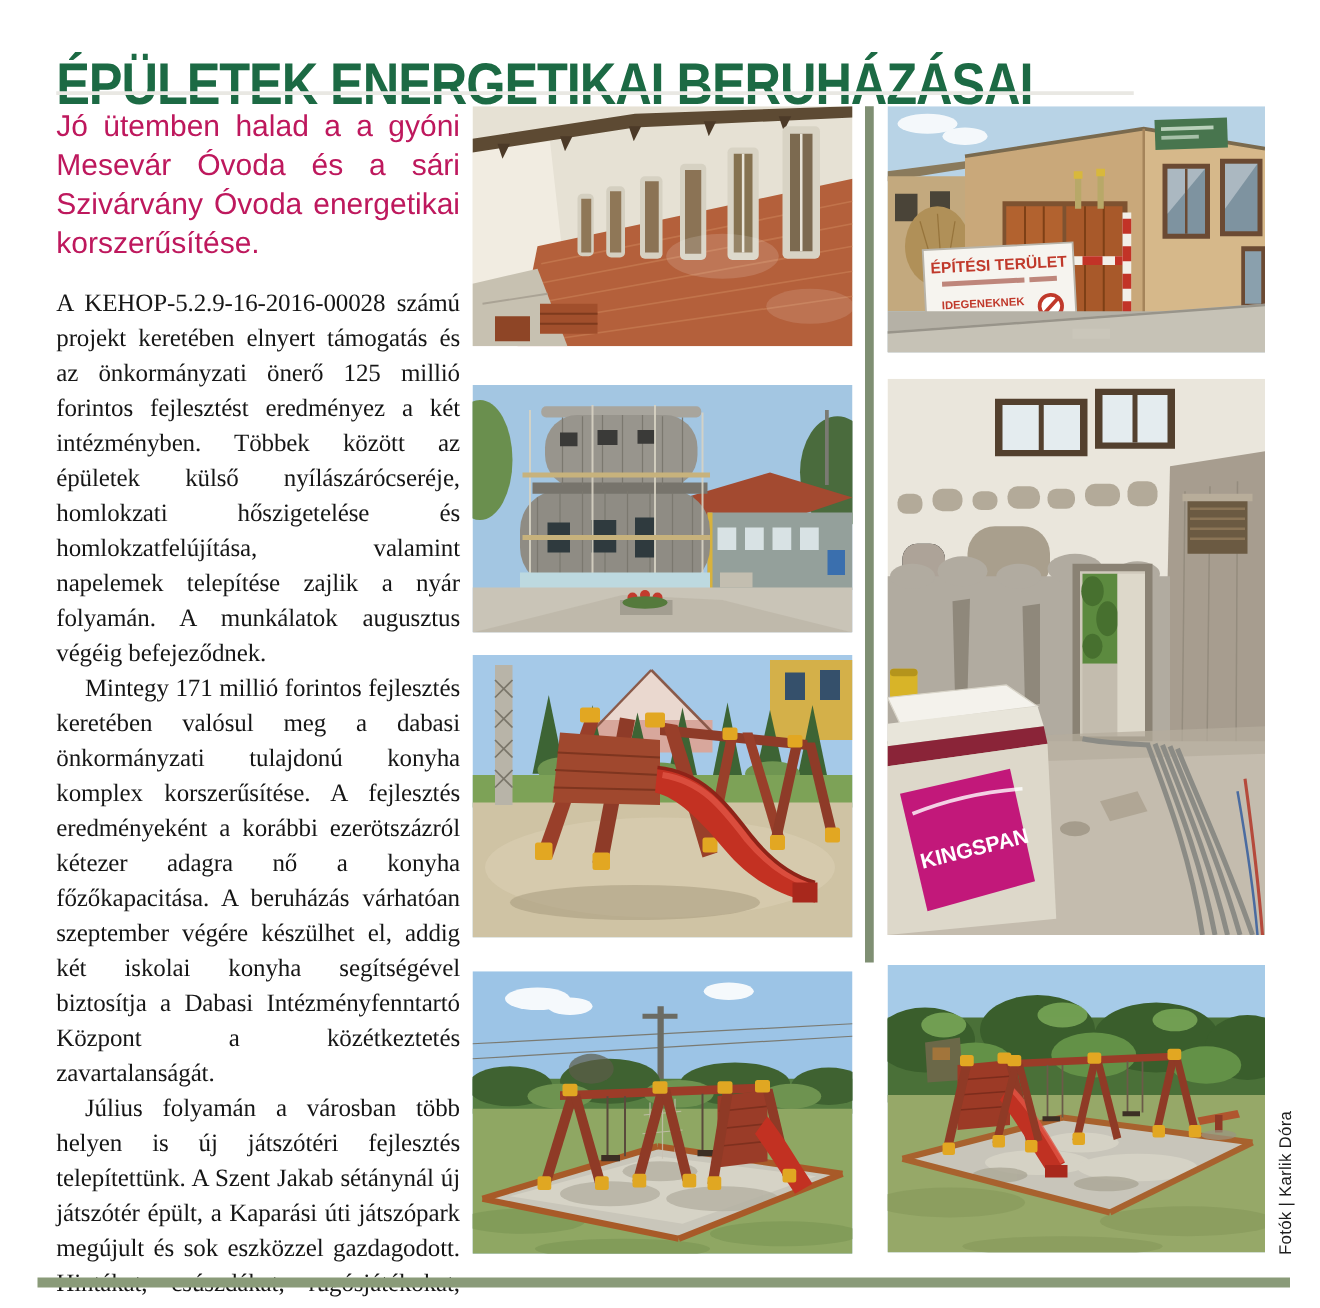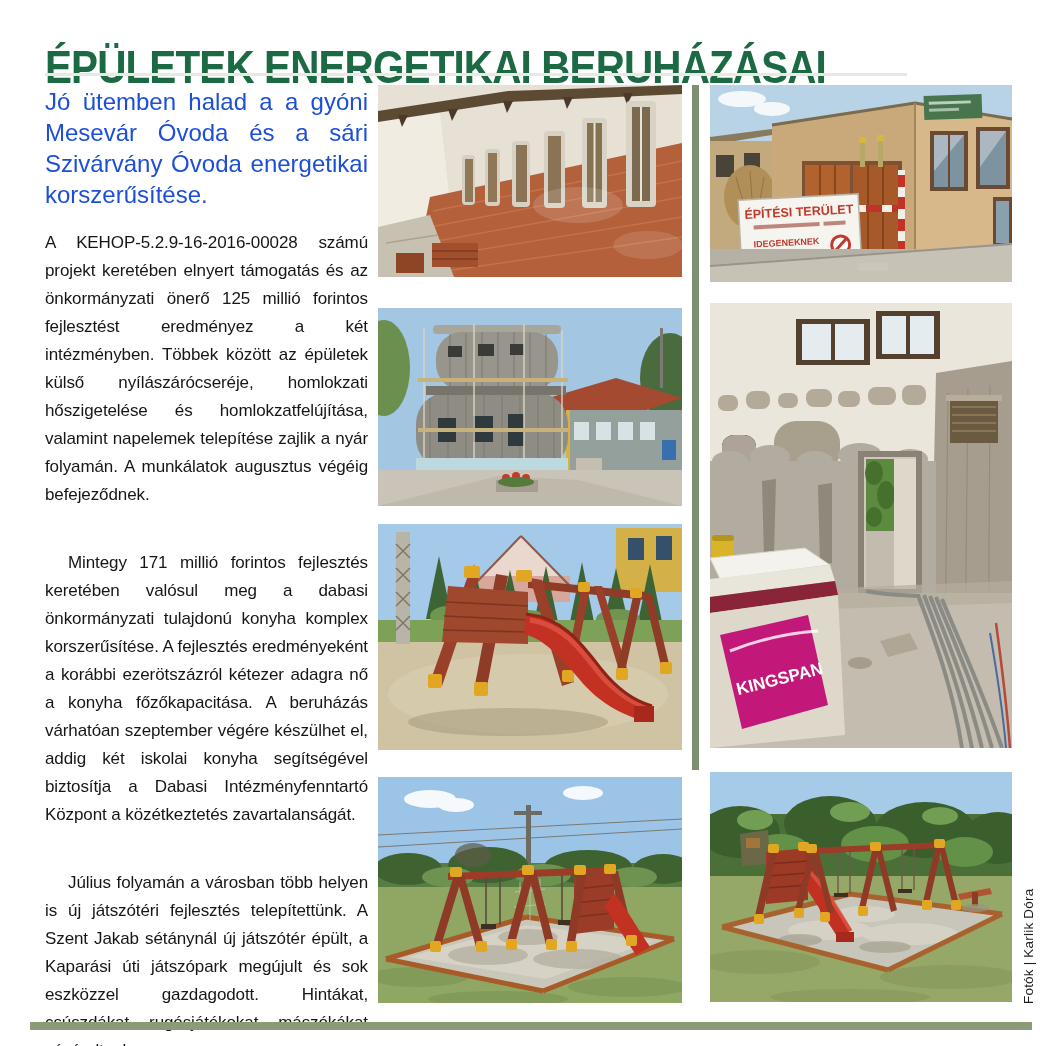--- a/index.html
+++ b/index.html
@@ -5,23 +5,23 @@
   html,body{margin:0;padding:0;background:#fff;}
   body{width:1056px;height:1046px;position:relative;font-family:"Liberation Sans",sans-serif;overflow:hidden;}
   .page{position:absolute;inset:0;background:#fff;}
 
   .title{position:absolute;left:45px;top:8px;font-size:47px;font-weight:bold;color:#1c6a44;
          white-space:nowrap;letter-spacing:-1px;transform:scaleX(.86);transform-origin:left top;
          font-family:"Liberation Sans",sans-serif;}
   .title-rule{position:absolute;left:45px;top:73px;width:862px;height:3px;background:#e9e8e3;}
 
   .text-col{position:absolute;left:45px;top:86px;width:323px;color:#161616;}
-  .lead{font-size:24px;line-height:31px;text-align:justify;margin:0 0 19px 0;color:#1d4ed8;}
-  .body-text p{font-size:17px;line-height:28px;text-align:justify;margin:0;letter-spacing:-0.1px;}
-  .body-text p.indent{text-indent:23px;margin-top:40px;}
+  .lead{font-size:24px;line-height:31px;text-align:justify;margin:0 0 19px 0;color:#be185d;}
+  .body-text p{font-size:20px;line-height:28px;text-align:justify;margin:0;letter-spacing:-0.1px;font-family:Liberation Serif, serif;}
+  .body-text p.indent{text-indent:23px;}
   .byline{float:right;font-style:italic;font-weight:bold;padding-left:8px;}
 
   .photo{position:absolute;display:block;}
   .divider-v{position:absolute;left:692px;top:85px;width:7px;height:685px;background:#7f8f73;}
   .rule-bottom{position:absolute;left:30px;top:1022px;width:1002px;height:8px;background:#8a9b79;}
 
   .credit{position:absolute;left:1021px;top:1004px;transform:rotate(-90deg);transform-origin:0 0;
           font-size:13.5px;color:#1d1d1d;white-space:nowrap;letter-spacing:.2px;}
   svg{display:block;}
 </style>

